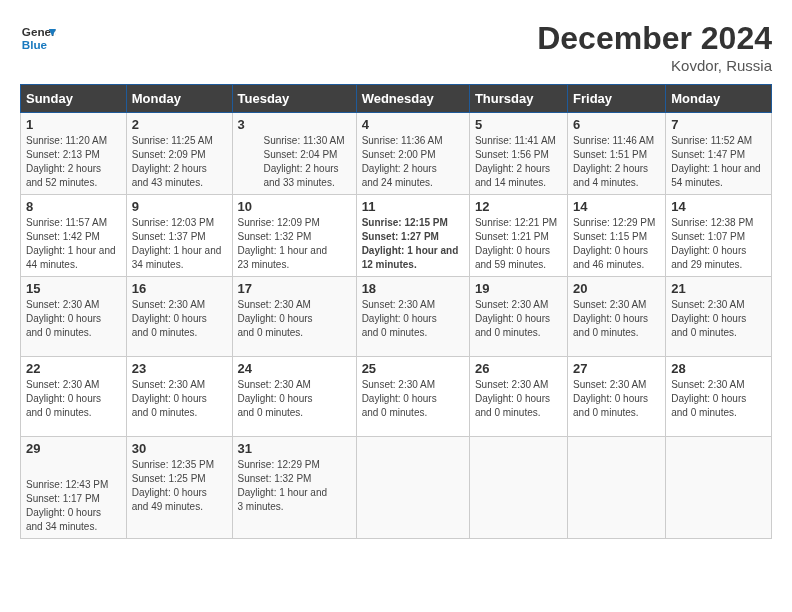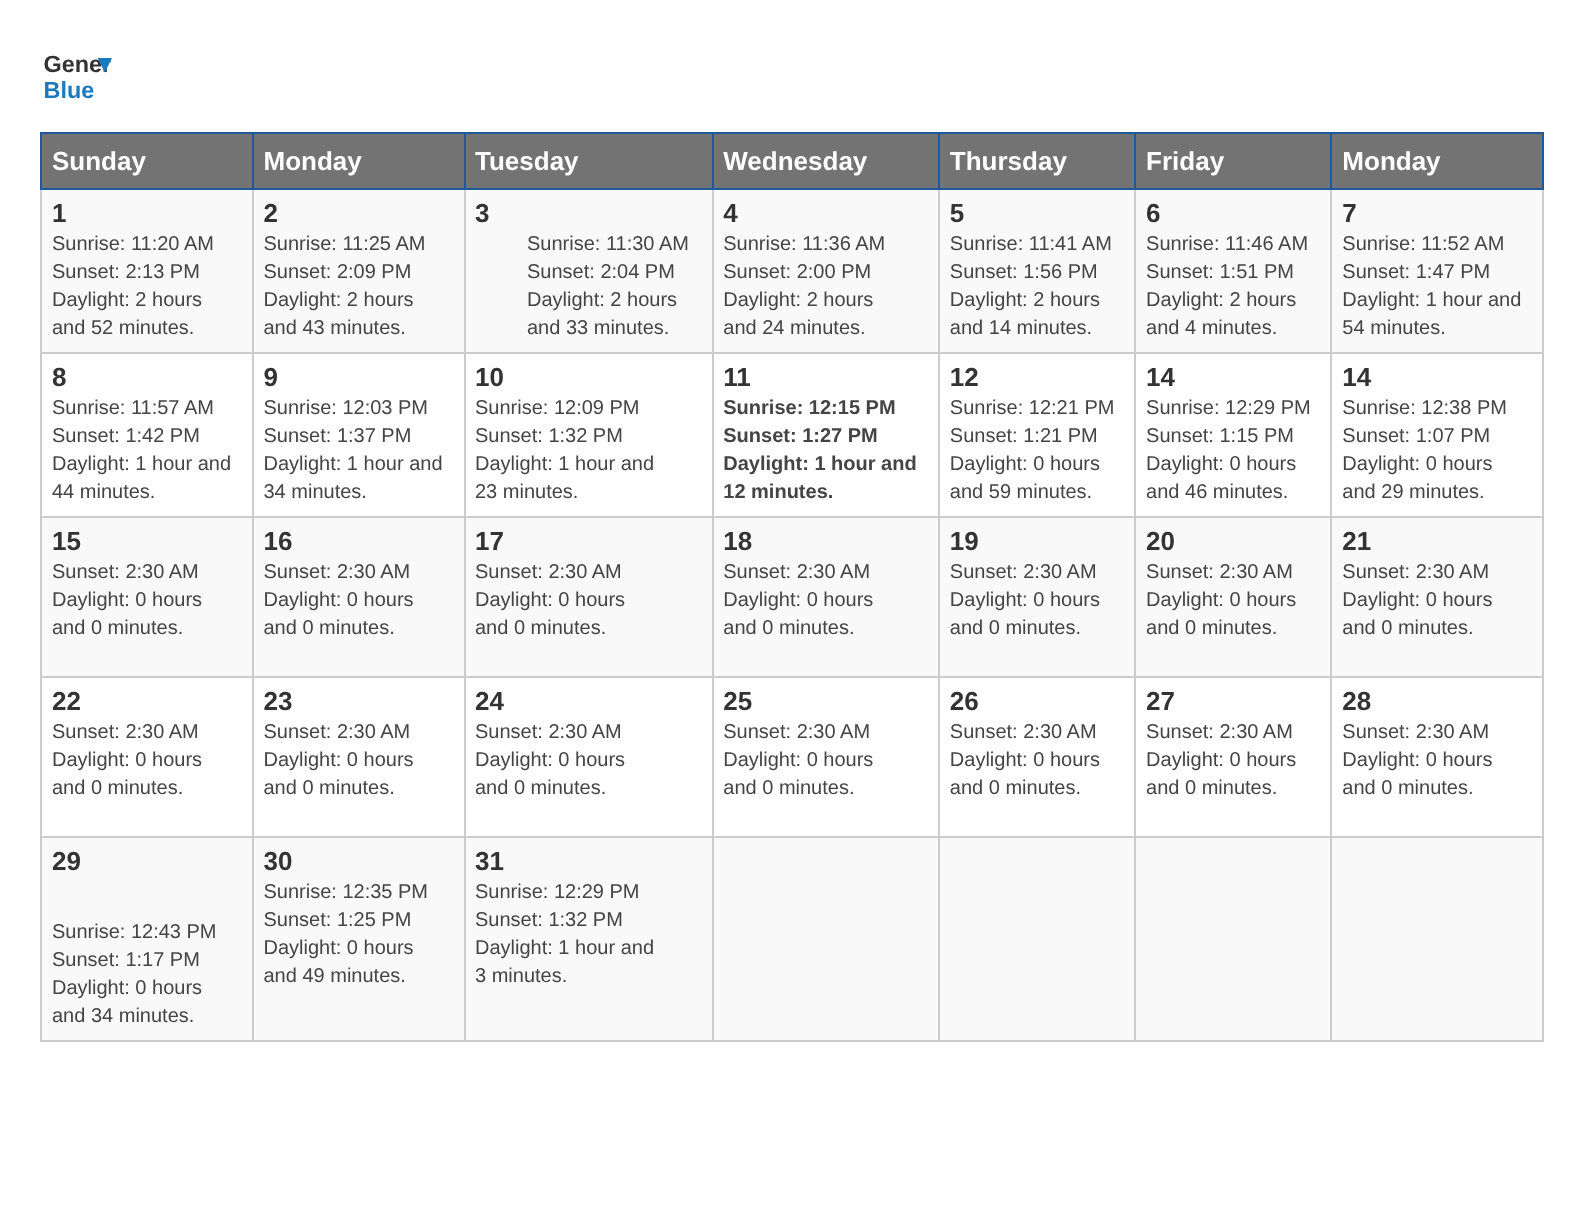--- a/index.html
+++ b/index.html
@@ -34,21 +34,21 @@
     .subtitle {
       font-size: 15px;
       color: #555;
     }
     table {
       width: 100%;
       border-collapse: collapse;
       font-size: 11px;
     }
     thead tr th {
-      background-color: #737373;
+      background-color: #404040;
       color: #fff;
       padding: 6px 5px;
       text-align: left;
       font-size: 13px;
       font-weight: bold;
       border: 1px solid #1e5a9a;
     }
     tbody tr td {
       border: 1px solid #ccc;
       padding: 4px 5px;
@@ -82,20 +82,24 @@
 </head>
 <body>
 
 <div class="header-area">
   <div class="logo">
     <svg class="logo-icon" viewBox="0 0 40 40">
       <text x="2" y="18" font-size="13" font-weight="bold" fill="#333">General</text>
       <text x="2" y="32" font-size="13" font-weight="bold" fill="#1a7abf">Blue</text>
       <polygon points="32,10 40,10 36,18" fill="#1a7abf"></polygon>
     </svg>
+  </div>
+  <div class="title-area">
+    <div class="main-title">December 2024</div>
+    <div class="subtitle">Kovdor, Russia</div>
   </div>
 </div>
 
 <table>
   <thead>
     <tr>
         <th>Sunday</th>
         <th>Monday</th>
         <th>Tuesday</th>
         <th>Wednesday</th>

